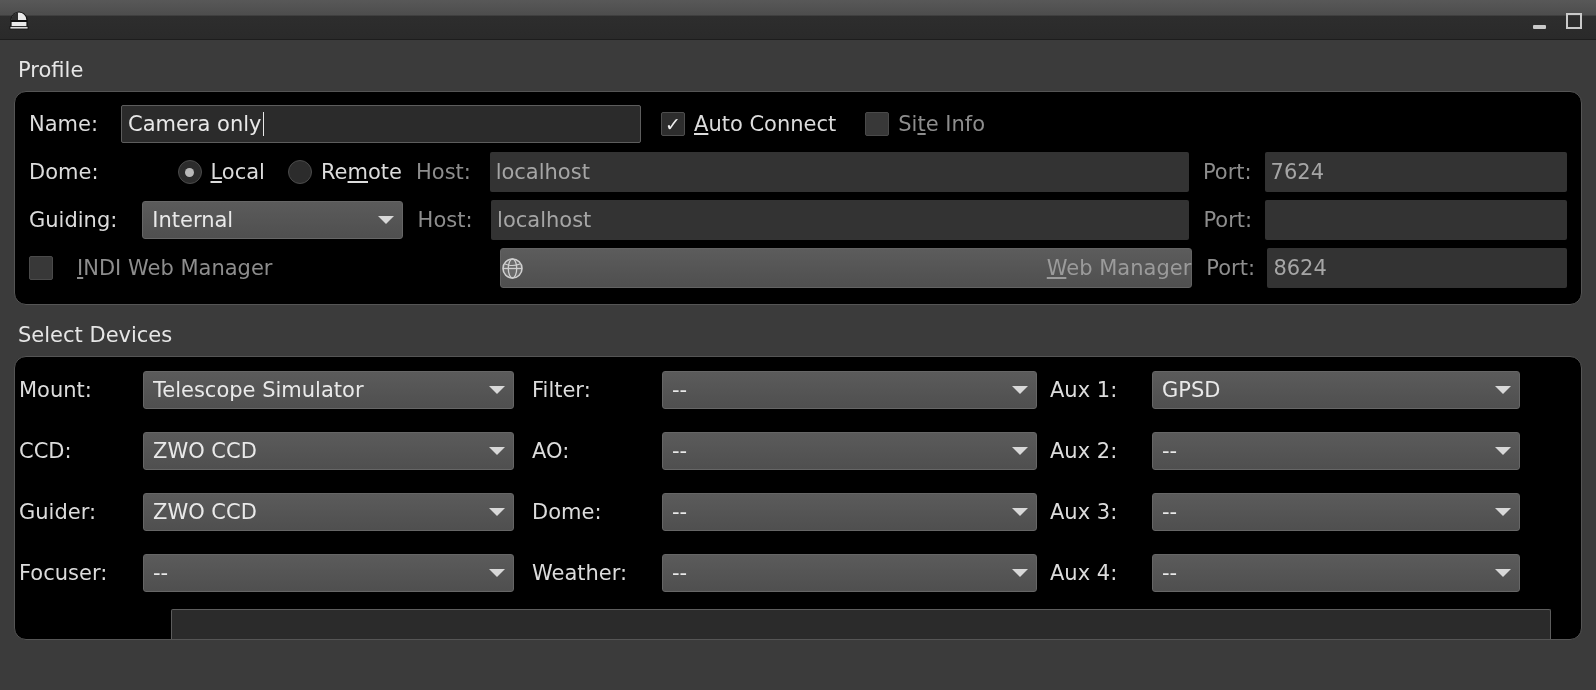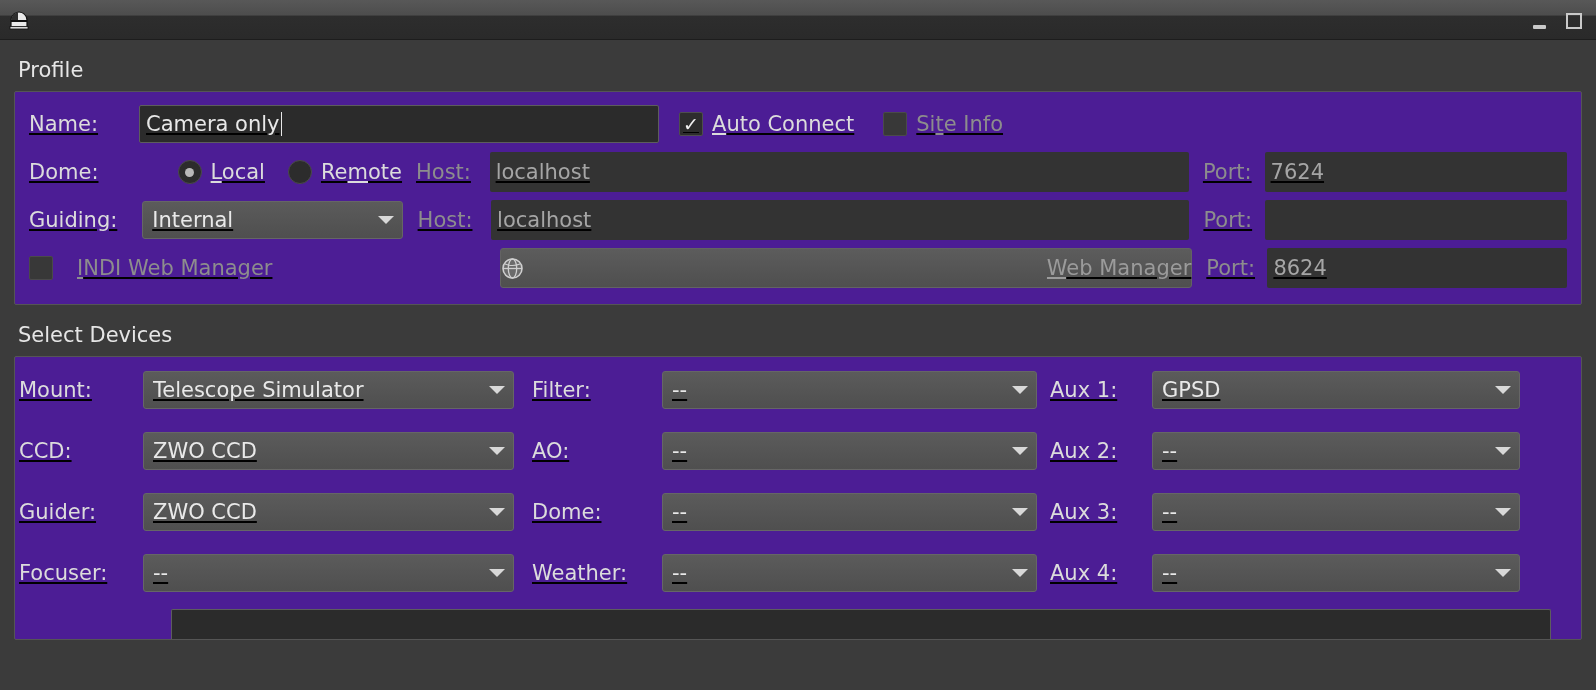--- a/index.html
+++ b/index.html
@@ -47,24 +47,23 @@
     background: #3b3b3b;
     height: 650px;
   }
 
   .group-title {
     color: #e6e6e6; font-size: 21px;
     padding: 18px 4px 9px 4px;
   }
   .group-box {
     border: 1px solid #555;
-    border-radius: 2px;
-    background: #4c1d95;
+    border-radius: 12px;
+    background: #000000;
     padding: 8px 14px 12px 14px;
-    text-decoration: underline;
   }
 
   .row { display: flex; align-items: center; height: 48px; }
 
   .lbl {
     color: #dcdcdc; font-size: 21px; white-space: nowrap;
   }
   .lbl.dim { color: #8d8d8d; }
   .lbl u { text-decoration: underline; text-underline-offset: 2px; }
 
@@ -150,21 +149,21 @@
     background: linear-gradient(to bottom, #5c5c5c 0%, #4f4f4f 100%);
     border: 1px solid #636363;
     border-radius: 3px;
     display: flex; align-items: center; justify-content: center; gap: 8px;
     color: #9b9b9b; font-size: 21px;
   }
   .globe { width: 23px; height: 23px; flex-shrink: 0; }
 
   
   .p-namelabel { width: 92px; }
-  .p-nameinput { width: 520px; margin-left: 18px; }
+  .p-nameinput { width: 520px; }
   .p-modelabel { width: 92px; }
   .p-hostlabel { width: 74px; margin-left: 7px; }
   .p-host { width: 703px; }
   .p-portlabel { width: 62px; margin-left: 14px; }
   .p-port { width: 304px; }
 
   
   .dev-row { display: flex; align-items: center; height: 61px; }
   .d-l1 { width: 124px; }
   .d-c1 { width: 371px; }

